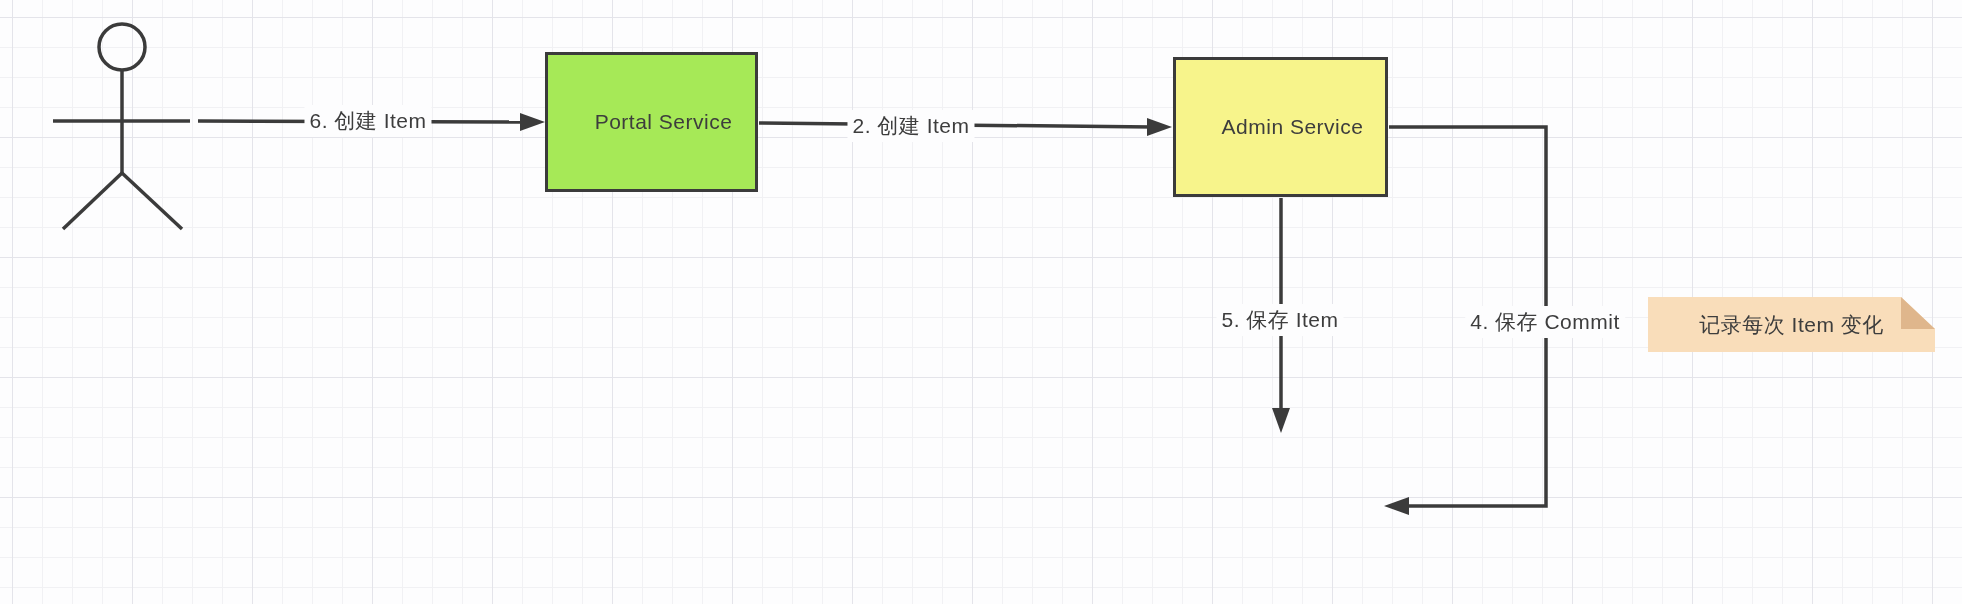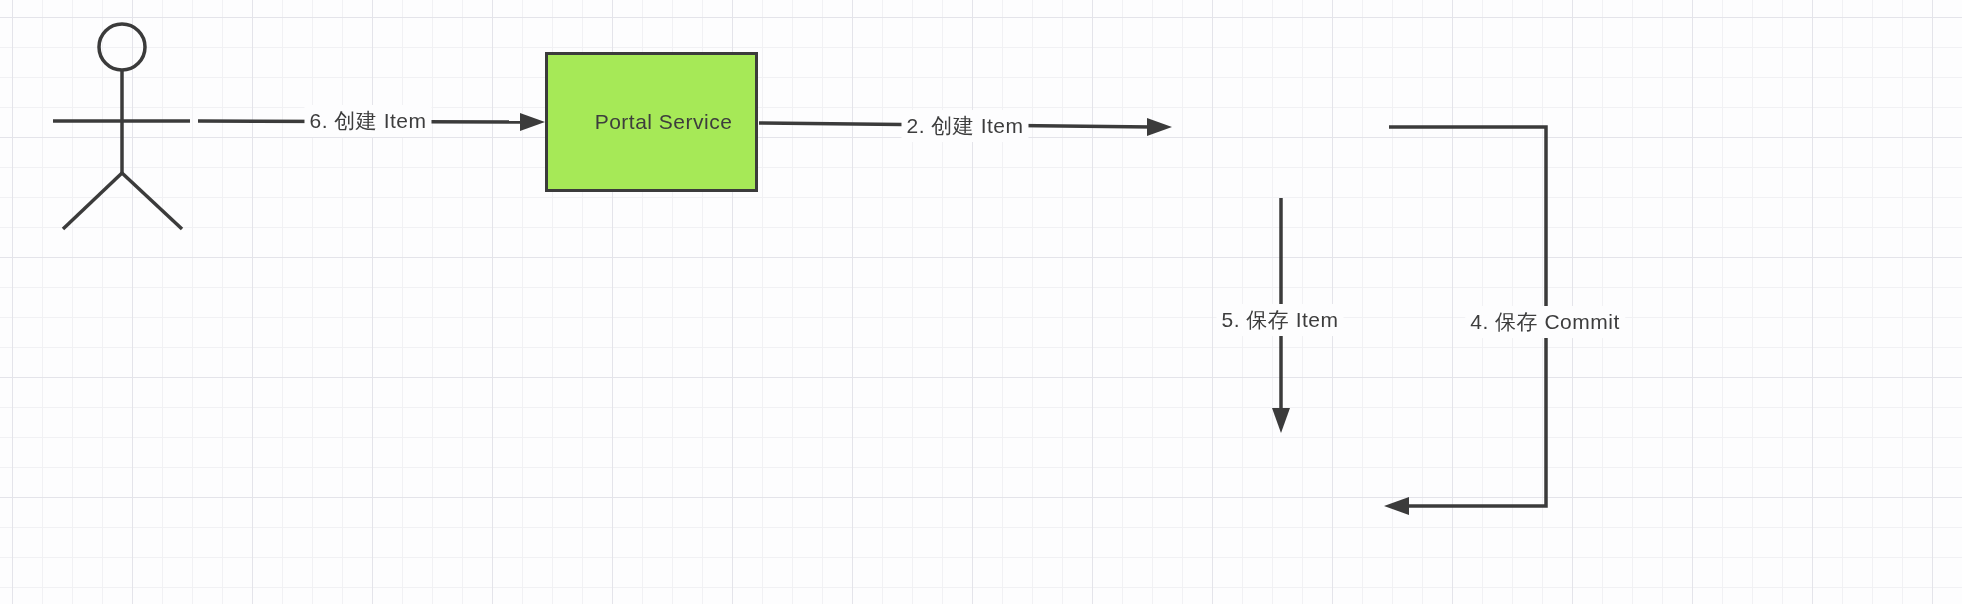--- a/index.html
+++ b/index.html
@@ -49,21 +49,21 @@
     position: absolute;
     transform: translate(-50%, -50%);
     background: #fdfdfe;
     padding: 2px 5px;
     font-size: 21px;
     color: #3d3d3d;
     letter-spacing: 0.5px;
     white-space: nowrap;
   }
   .edge-label-1 { left: 368px;  top: 121px; }
-  .edge-label-2 { left: 965px;  top: 126px; }
+  .edge-label-2 { left: 911px;  top: 126px; }
   .edge-label-3 { left: 1280px; top: 320px; }
   .edge-label-4 { left: 1545px; top: 322px; }
 
   .note {
     position: absolute;
     left: 1648px; top: 297px;
     width: 287px; height: 55px;
   }
   .note-body {
     position: absolute;
@@ -122,20 +122,28 @@
 
     <g>
       <polyline class="stroke" points="1389,127 1546,127 1546,506 1406,506"></polyline>
       <polygon class="fillhead" points="1384,506 1409,497 1409,515"></polygon>
     </g>
   </svg>
 
   <div class="node node-portal" style="background-color: rgb(166, 233, 87);">
     <span>Portal Service</span>
   </div>
+  <div class="node node-admin" style="background-color: rgb(247, 244, 139);">
+    <span>Admin Service</span>
+  </div>
 
   <div class="edge-label edge-label-1">6. 创建 Item</div>
   <div class="edge-label edge-label-2">2. 创建 Item</div>
   <div class="edge-label edge-label-3">5. 保存 Item</div>
   <div class="edge-label edge-label-4">4. 保存 Commit</div>
 
+  <div class="note">
+    <div class="note-body" style="background-color: rgb(249, 221, 186);"></div>
+    <div class="note-fold" style="background-color: rgb(223, 182, 140);"></div>
+    <div class="note-text">记录每次 Item 变化</div>
+  </div>
 
 </div>
 
 </body></html>

